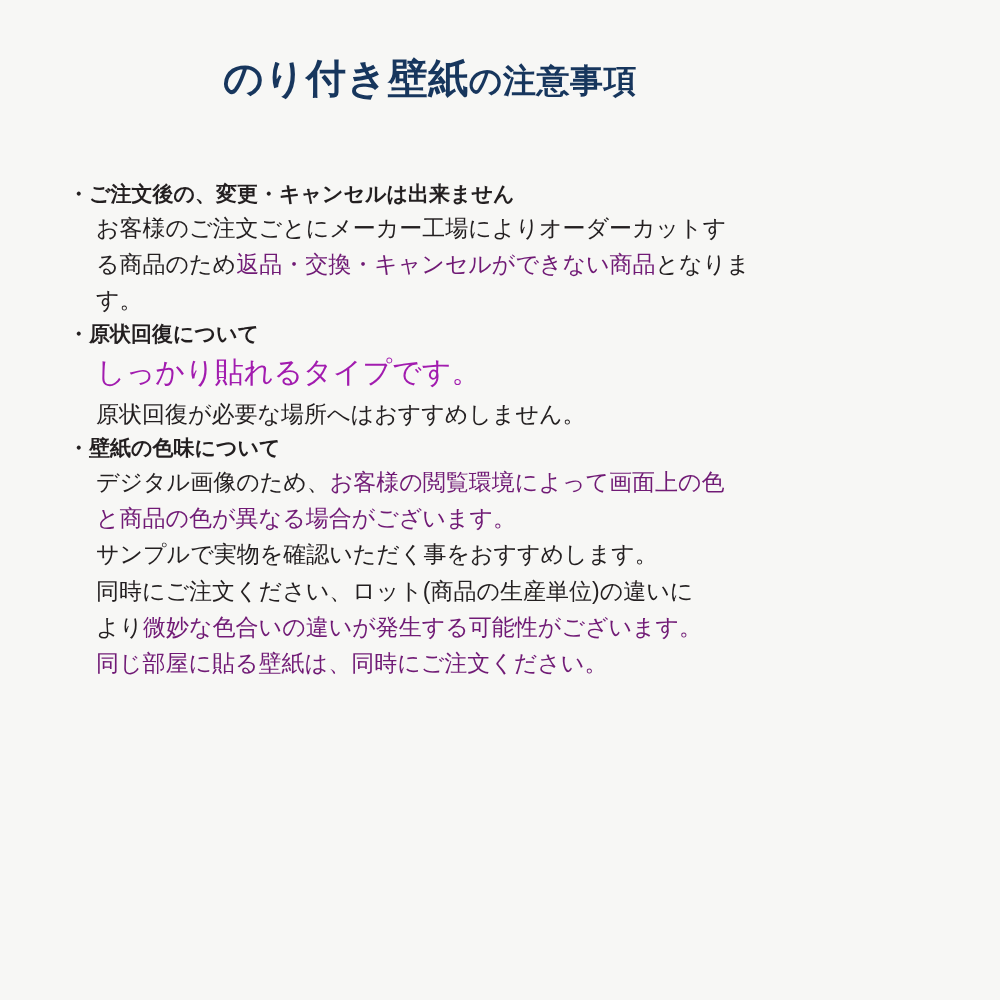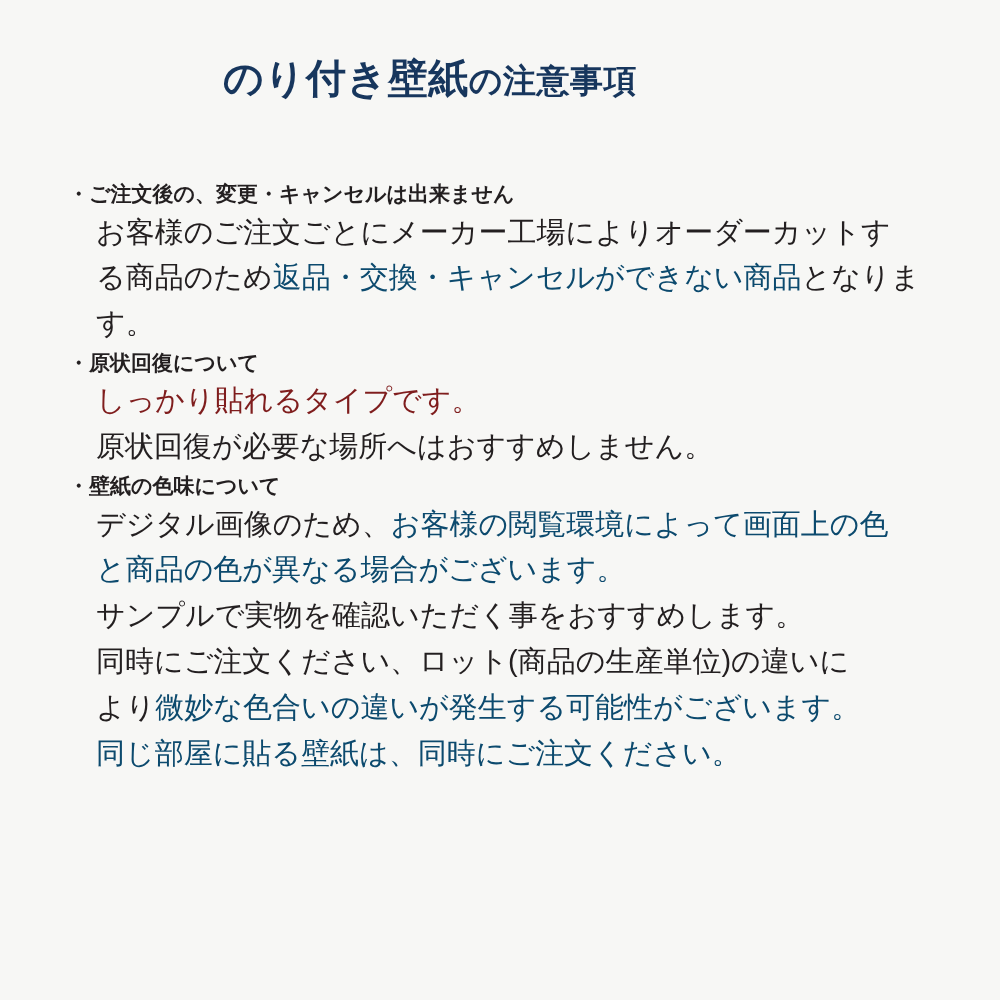--- a/index.html
+++ b/index.html
@@ -46,35 +46,35 @@
     font-size: 21px;
     font-weight: bold;
     line-height: 1.5;
     color: #231f20;
     white-space: nowrap;
   }
   .body {
     padding-left: 28px;
   }
   .line {
-    font-size: 29px;
+    font-size: 23px;
     line-height: 1.58;
     color: #231f20;
     white-space: nowrap;
   }
   .line.small {
     font-size: 23px;
     line-height: 1.7;
     color: #3a3a3a;
   }
   .red {
-    color: #0c4a6e;
+    color: #701a75;
   }
   .rednote {
-    color: #7f1d1d;
+    color: #a21caf;
     font-size: 29px;
     line-height: 1.58;
     white-space: nowrap;
   }
 </style>
 </head>
 <body>
 
 <div class="page">
 

